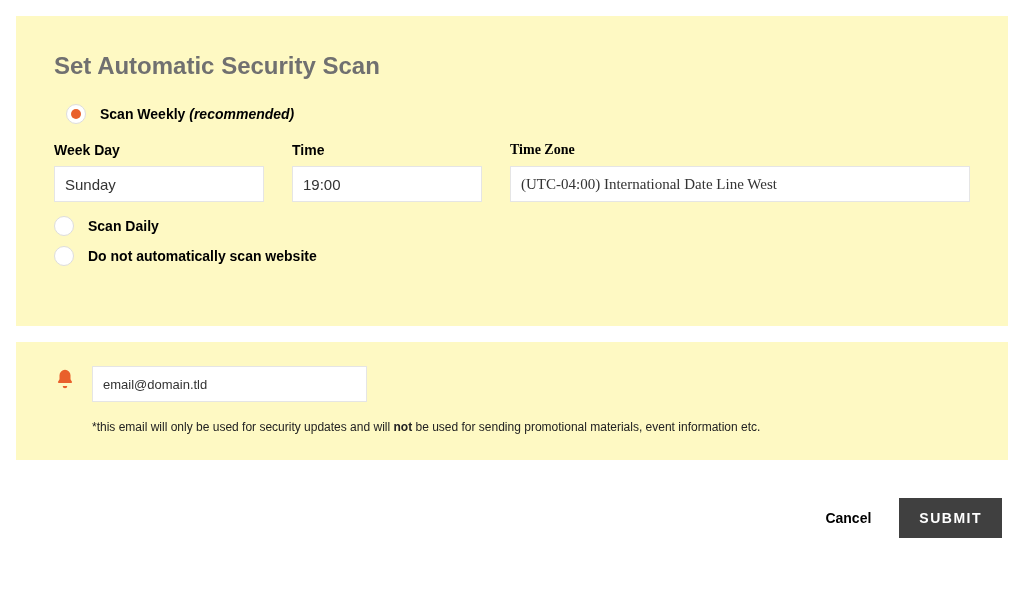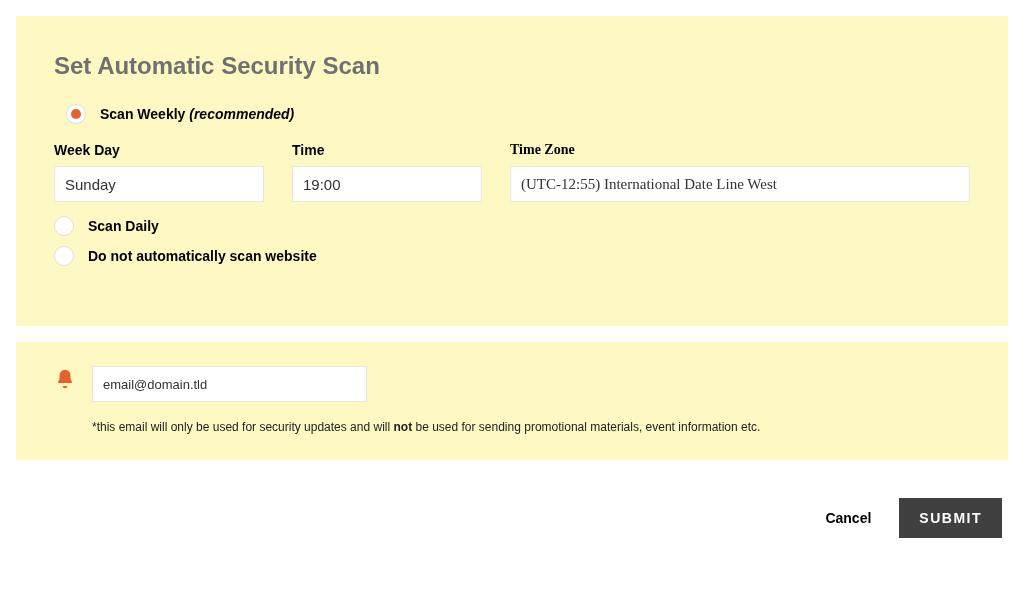--- a/index.html
+++ b/index.html
@@ -53,21 +53,21 @@
       <div class="field-col weekday">
         <div class="field-label">Week Day</div>
         <div class="input">Sunday</div>
       </div>
       <div class="field-col time">
         <div class="field-label">Time</div>
         <div class="input">19:00</div>
       </div>
       <div class="field-col tz">
         <div class="field-label">Time Zone</div>
-        <div class="input">(UTC-12:55) International Date Line West</div>
+        <div class="input">(UTC-04:00) International Date Line West</div>
       </div>
     </div>
 
     <div class="radio-row">
       <div class="radio"></div>
       <div class="radio-label">Scan Daily</div>
     </div>
 
     <div class="radio-row">
       <div class="radio"></div>

